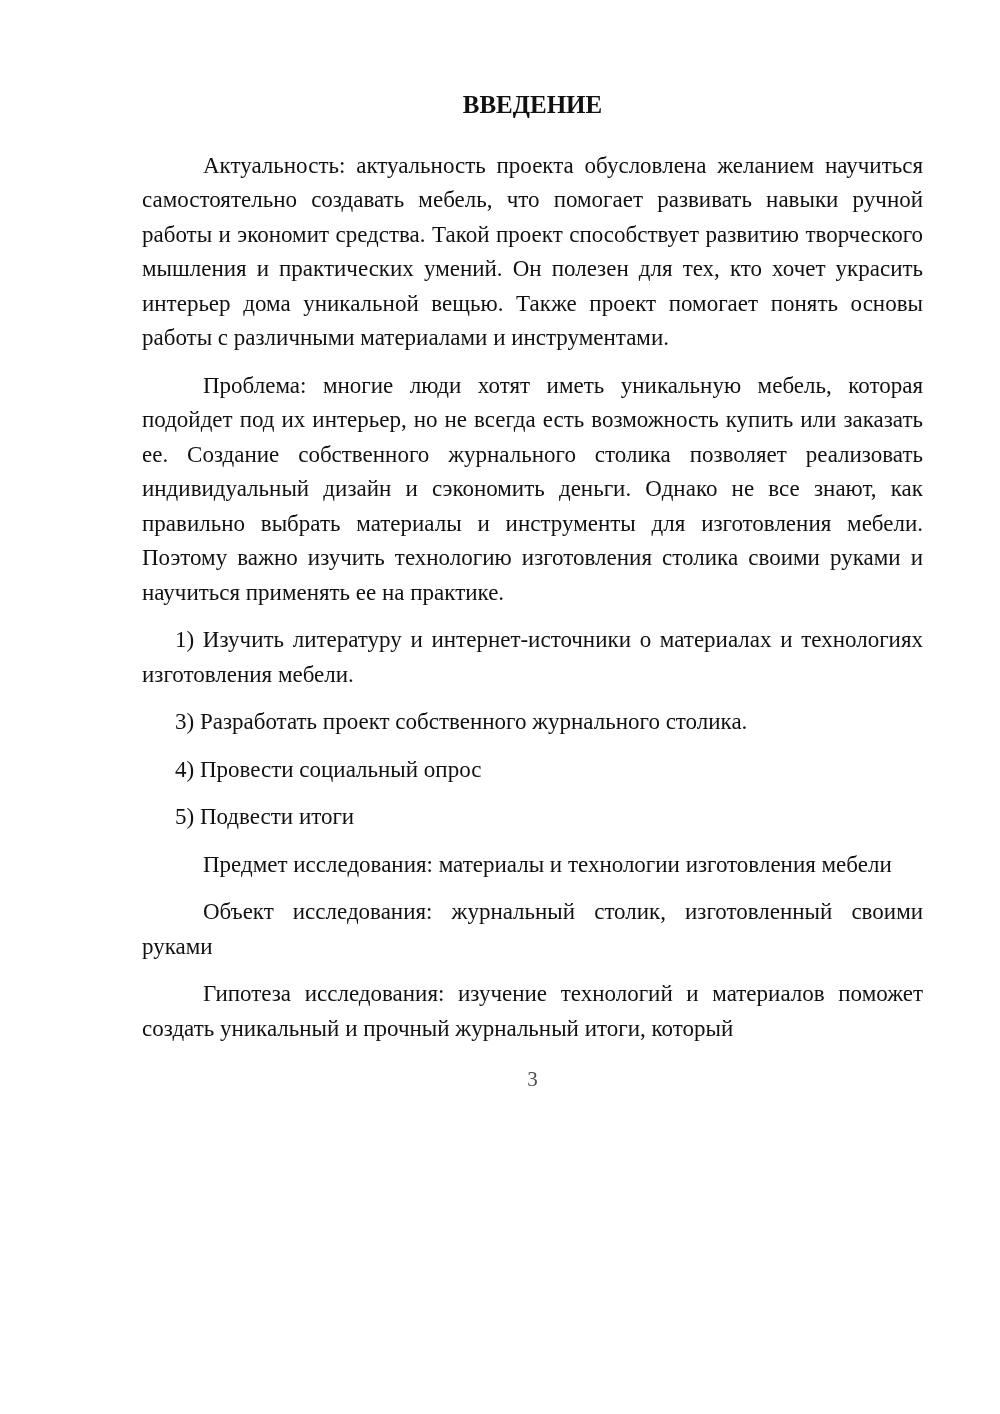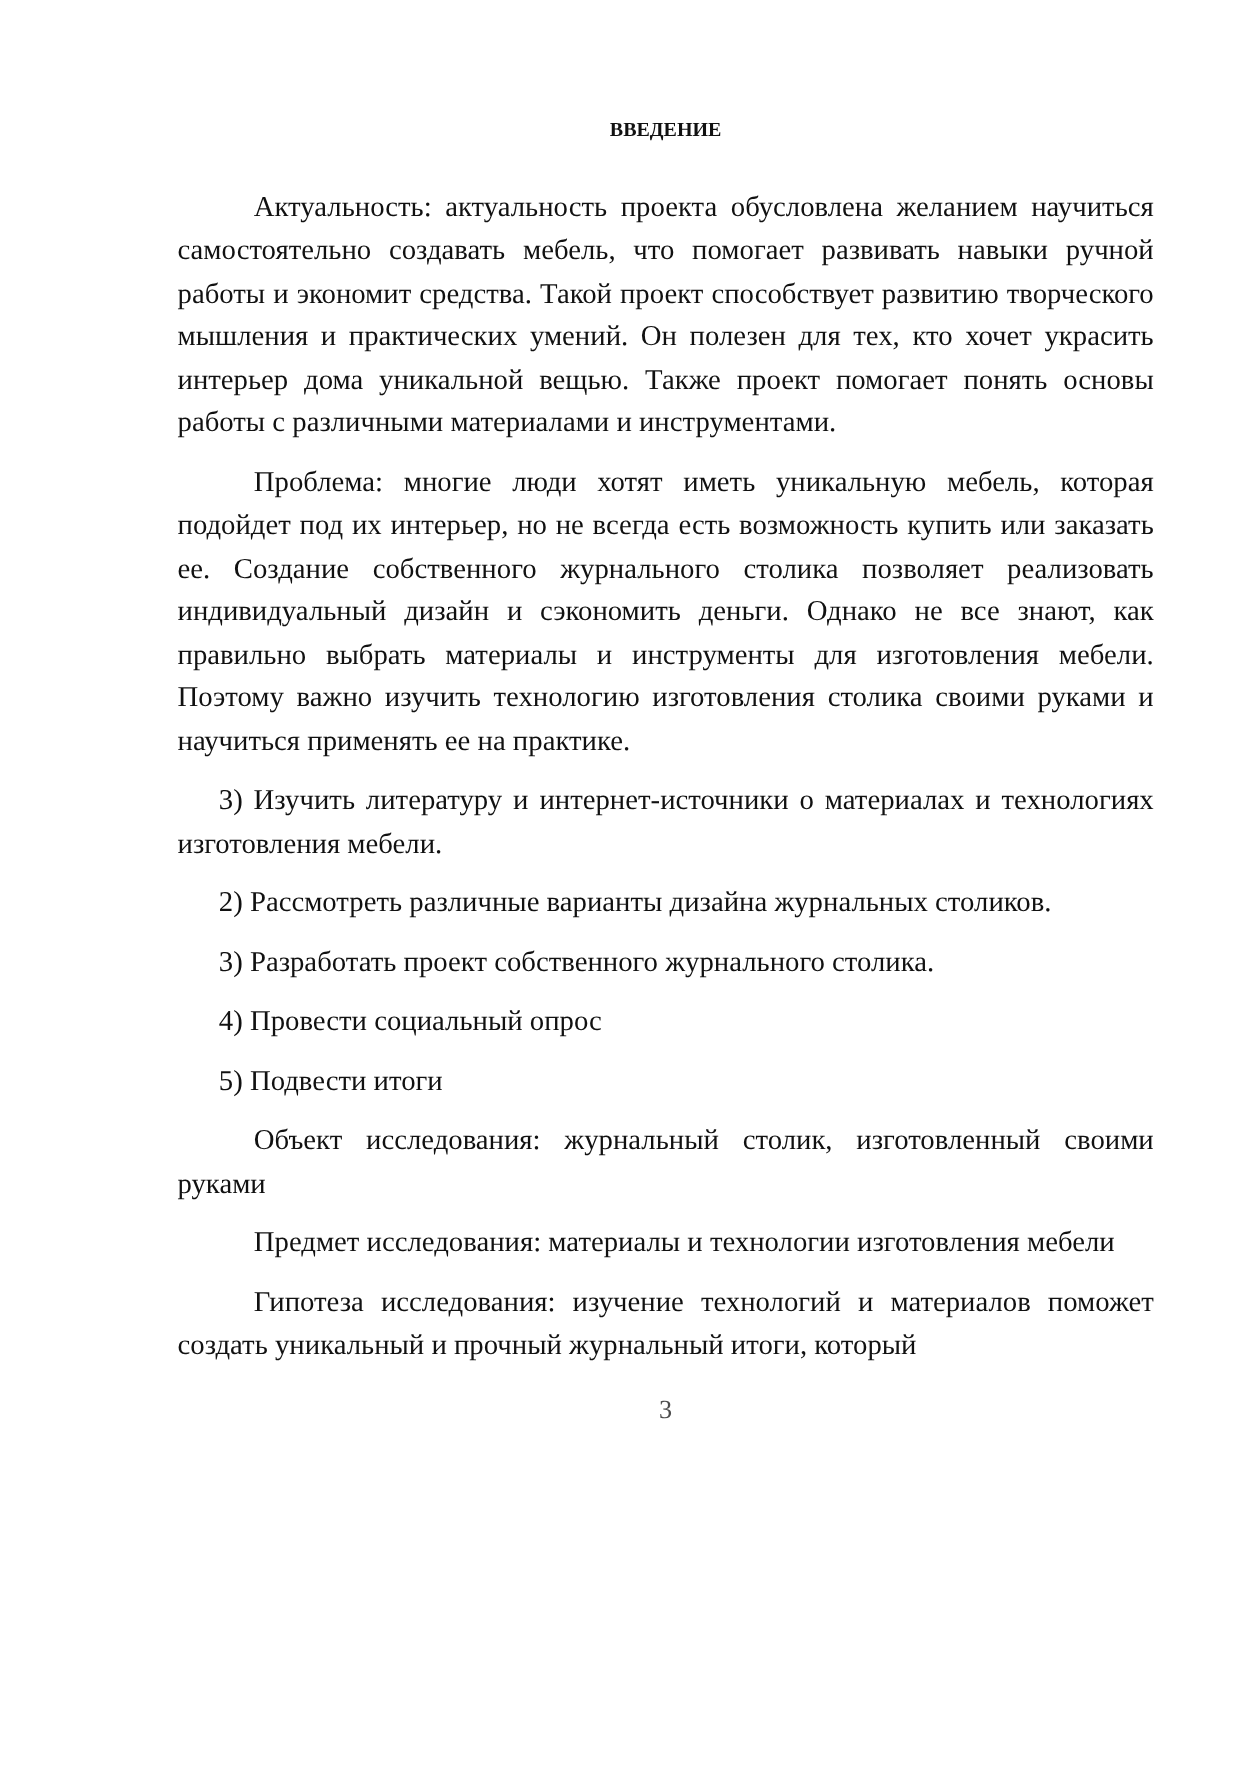--- a/index.html
+++ b/index.html
@@ -19,21 +19,21 @@
     box-sizing: border-box;
     background: var(--page-bg);
     padding: 88px 77px 0 142px;
     font-family: "Liberation Serif", "DejaVu Serif", serif;
     font-size: 23px;
     line-height: 34.5px;
     color: var(--text);
     overflow: hidden;
   }
   .doc-title {
-    font-size: 16px;
+    font-size: 25px;
     font-weight: bold;
     text-align: center;
     margin: 0 0 26px 0;
     line-height: 34.5px;
   }
   p.para {
     margin: 0 0 13px 0;
     text-align: justify;
     text-indent: 61px;
     hyphens: none;
@@ -57,31 +57,30 @@
 <div class="page">
 
   <h1 class="doc-title">ВВЕДЕНИЕ</h1>
 
   <p class="para">Актуальность: актуальность проекта обусловлена желанием научиться самостоятельно создавать мебель, что помогает развивать навыки ручной работы и экономит средства. Такой проект способствует развитию творческого мышления и практических умений. Он полезен для тех, кто хочет украсить интерьер дома уникальной вещью. Также проект помогает понять основы работы с различными материалами и инструментами.</p>
 
   <p class="para">Проблема: многие люди хотят иметь уникальную мебель, которая подойдет под их интерьер, но не всегда есть возможность купить или заказать ее. Создание собственного журнального столика позволяет реализовать индивидуальный дизайн и сэкономить деньги. Однако не все знают, как правильно выбрать материалы и инструменты для изготовления мебели. Поэтому важно изучить технологию изготовления столика своими руками и научиться применять ее на практике.</p>
 
 
 
-  <p class="task">3) Изучить литературу и интернет-источники о материалах и технологиях изготовления мебели.</p>
+  <p class="task">1) Изучить литературу и интернет-источники о материалах и технологиях изготовления мебели.</p>
 
-  <p class="task">2) Рассмотреть различные варианты дизайна журнальных столиков.</p>
 
   <p class="task">3) Разработать проект собственного журнального столика.</p>
 
   <p class="task">4) Провести социальный опрос</p>
 
   <p class="task">5) Подвести итоги</p>
 
+  <p class="para">Предмет исследования: материалы и технологии изготовления мебели</p>
+
   <p class="para">Объект исследования: журнальный столик, изготовленный своими руками</p>
-
-  <p class="para">Предмет исследования: материалы и технологии изготовления мебели</p>
 
   <p class="para">Гипотеза исследования: изучение технологий и материалов поможет создать уникальный и прочный журнальный итоги, который</p>
 
   <div class="page-number">3</div>
 
 </div>
 
 </body></html>

